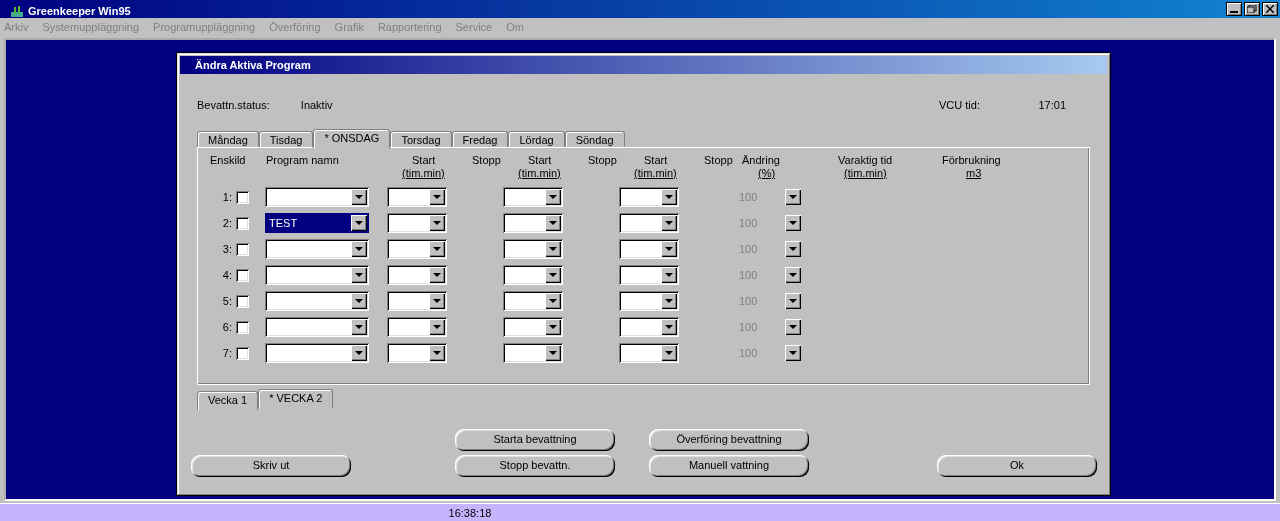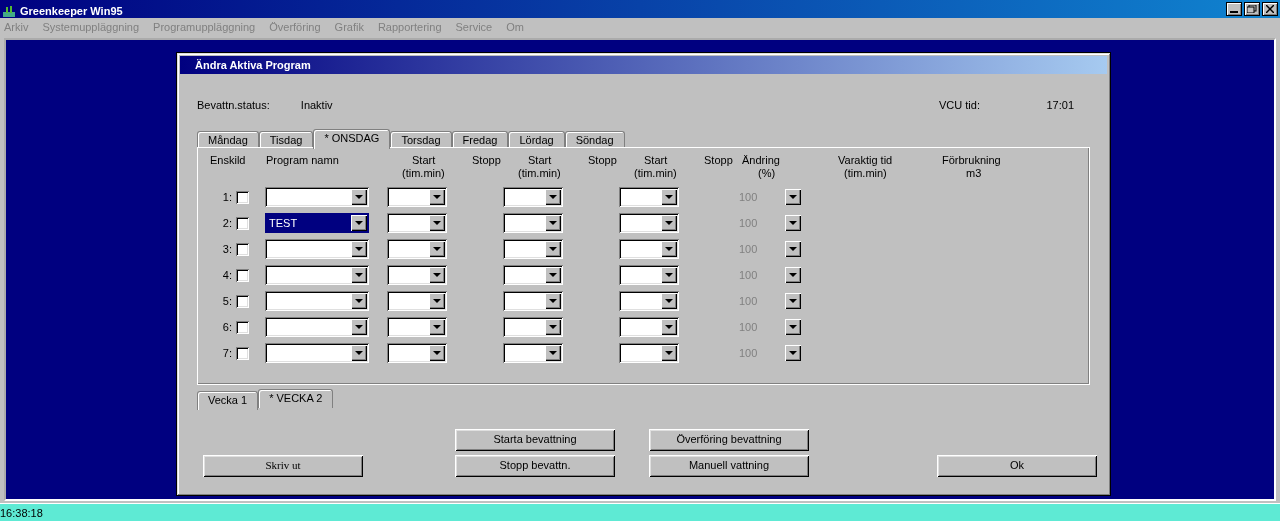--- a/index.html
+++ b/index.html
@@ -11,21 +11,21 @@
     overflow: hidden;
   }
   
   .main-window {
     position: absolute; left:0; top:0; width:1280px; height:521px;
     background:#c0c0c0;
   }
   .titlebar {
     position:absolute; left:0; top:0; right:0; height:22px;
     background:linear-gradient(to right,#000080,#1084d0);
-    color:#fff; display:flex; align-items:center; padding-left:2px;text-align:right;
+    color:#fff; display:flex; align-items:center; padding-left:10px;text-align:right;
   }
   .titlebar .appicon {
     width:14px; height:14px; margin-right:4px; display:inline-block;
   }
   .titlebar .title { font-weight:bold; font-size:11px; }
   .win-buttons { position:absolute; right:2px; top:2px; display:flex; }
   .win-btn {
     width:16px; height:14px; background:#c0c0c0; margin-left:2px;
     border:1px solid #000;
     box-shadow: inset 1px 1px 0 #fff, inset -1px -1px 0 #808080;
@@ -40,23 +40,23 @@
   .menubar span { margin-right:14px; }
 
   .client {
     position:absolute; left:4px; right:4px; top:38px; bottom:20px;
     background:#000080;
     border:2px inset #fff;
   }
 
   .statusbar {
     position:absolute; left:0; right:0; bottom:0; height:18px;
-    background:#5eead4;
+    background:#c4b5fd;
     border-top:1px solid #fff;
-    display:flex; align-items:center; justify-content:flex-start;
+    display:flex; align-items:center; justify-content:center;
     padding-right:340px;
   }
 
   
   .dialog {
     position:absolute; left:170px; top:12px; width:935px; height:444px;
     background:#c0c0c0;
     border:1px solid #000;
     box-shadow: inset 1px 1px 0 #dfdfdf, inset -1px -1px 0 #808080,
                 inset 2px 2px 0 #fff;
@@ -64,21 +64,21 @@
   .dialog .dlg-title {
     position:absolute; left:3px; right:3px; top:3px; height:18px;
     background:linear-gradient(to right,#000080,#a6caf0);
     color:#fff; font-weight:bold; padding-left:15px; line-height:18px;
   }
   .dlg-body { position:absolute; left:10px; right:10px; top:28px; bottom:10px; }
 
   .status-row { position:absolute; left:10px; top:18px; right:10px; }
   .status-row .lbl { display:inline-block; }
   .status-row .vcu { position:absolute; right:110px; top:0; }
-  .status-row .vcu-time { position:absolute; right:16px; top:0;margin-left:32px; }
+  .status-row .vcu-time { position:absolute; right:24px; top:0;margin-left:32px; }
   .status-row .val { margin-left:28px; }
 
   
   .tabs {
     position:absolute; left:10px; top:48px; height:20px; display:flex;text-align:center;
   }
   .tab {
     background:#c0c0c0;
     border:1px solid #808080;
     border-bottom:none;
@@ -92,21 +92,21 @@
     position:absolute; left:10px; right:10px; top:66px; height:238px;
     background:#c0c0c0;
     border:1px solid #fff;
     box-shadow: inset -1px -1px 0 #808080;
     padding:6px 12px;
   }
 
   
   .headers { position:relative; height:30px; }
   .headers span { position:absolute; top:0; font-size:11px; }
-  .headers .sub { top:13px; font-size:11px; }
+  .headers .sub { top:13px; font-size:11px;text-decoration:underline; }
 
   .row { height:26px; display:flex; align-items:center; }
   .row .num { width:22px; text-align:right; margin-right:4px; }
   .checkbox {
     width:13px; height:13px; background:#fff;
     box-shadow: inset 1px 1px 0 #808080, inset -1px -1px 0 #fff,
                 inset 2px 2px 0 #000, inset -2px -2px 0 #dfdfdf;
     margin-right:16px;
   }
   .combo, .combo-sm, .combo-md {
@@ -143,20 +143,21 @@
   
   .week-tabs {
     position:absolute; left:10px; top:308px; display:flex;
   }
 
   .btn {
     height:22px; background:#c0c0c0; text-align:center; line-height:20px;
     box-shadow: inset 1px 1px 0 #fff, inset -1px -1px 0 #000,
                 inset 2px 2px 0 #dfdfdf, inset -2px -2px 0 #808080;
     cursor:default;
+    border-radius:9px;
   }
   .buttons-row { position:absolute; left:0; right:0; }
 </style>
 </head>
 <body>
 
 <div class="main-window">
 
   <div class="titlebar">
     <span class="appicon">
@@ -420,21 +421,21 @@
           <div class="tab">Vecka 1</div>
           <div class="tab active">* VECKA 2</div>
         </div>
 
         <div class="buttons-row" style="top:348px;">
           <div class="btn" style="position:absolute; left:268px; width:160px;">Starta bevattning</div>
           <div class="btn" style="position:absolute; left:462px; width:160px;">Överföring bevattning</div>
         </div>
 
         <div class="buttons-row" style="top:374px;">
-          <div class="btn" style="position:absolute; left:16px; width:160px;font-family:Liberation Serif, serif;">Skriv ut</div>
+          <div class="btn" style="position:absolute; left:4px; width:160px;">Skriv ut</div>
           <div class="btn" style="position:absolute; left:268px; width:160px;">Stopp bevattn.</div>
           <div class="btn" style="position:absolute; left:462px; width:160px;">Manuell vattning</div>
           <div class="btn" style="position:absolute; left:720px; width:160px;margin-left:30px;">Ok</div>
         </div>
 
       </div>
     </div>
 
   </div>
 

